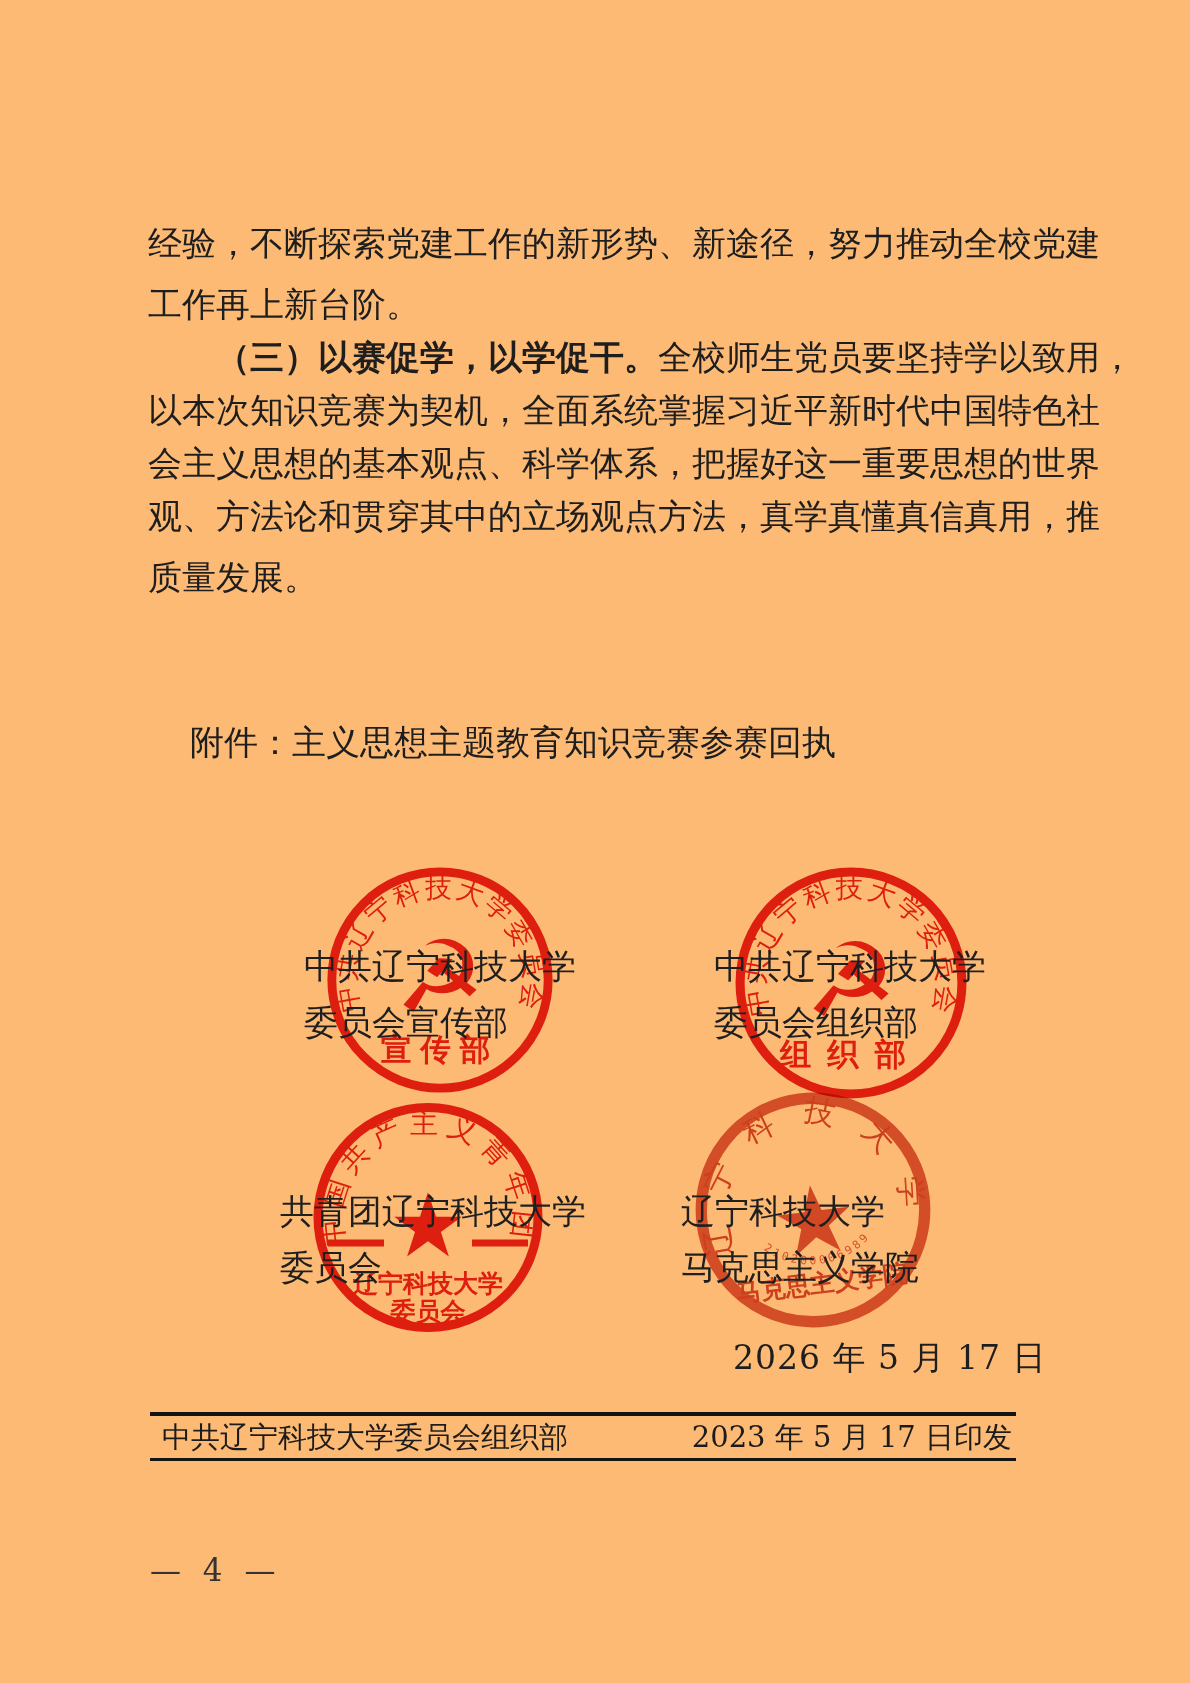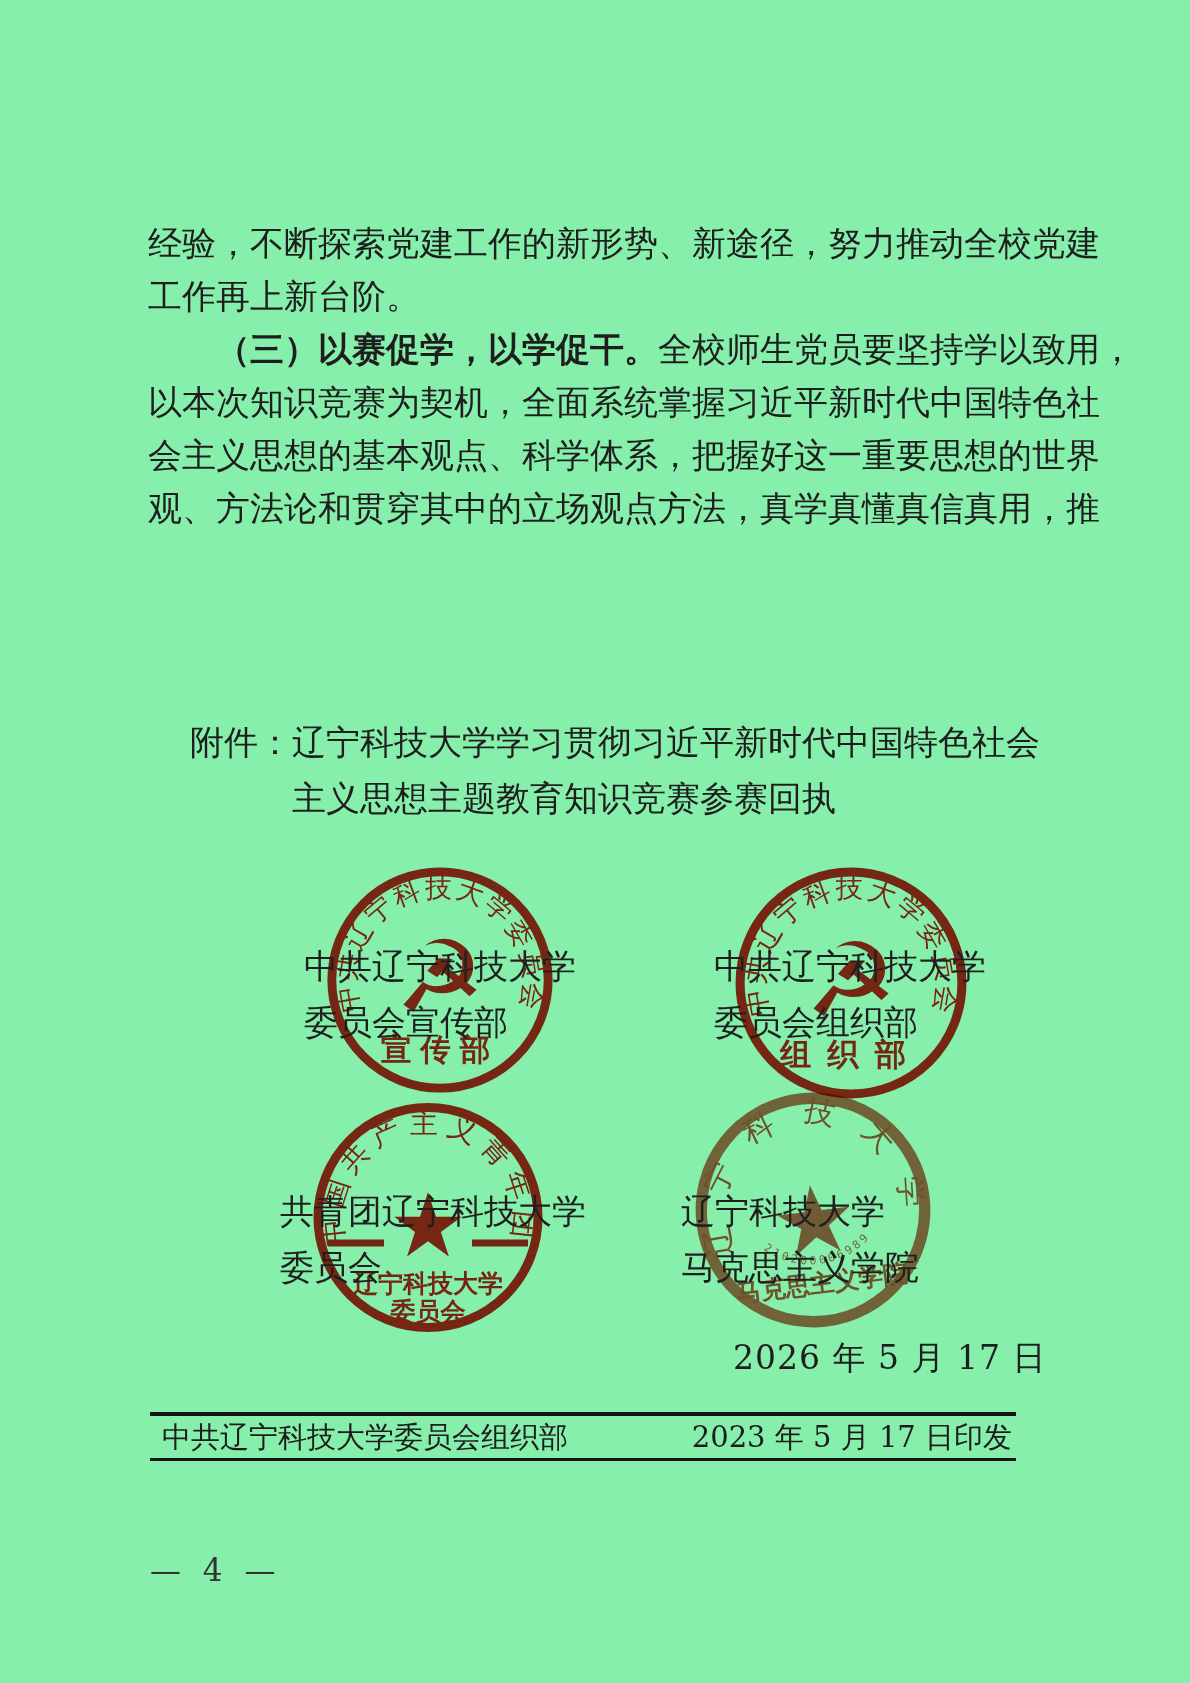--- a/index.html
+++ b/index.html
@@ -1,26 +1,26 @@
 <!DOCTYPE html>
 <html><head>
 <meta charset="utf-8">
 <style>
   html,body{margin:0;padding:0;background:#ffffff;}
   .page{
-    position:relative; width:1190px; height:1683px; background:#86efac;
+    position:relative; width:1190px; height:1683px; background:#fdba74;
     font-family:"DejaVu Serif", serif; color:#222; overflow:hidden;
   }
   
   .bodytext{
     position:absolute; left:148px; top:217px; width:889px;
     font-size:34px; line-height:53px; color:#1e1e1e;
   }
   .line{ height:53px; text-align:justify; text-align-last:justify; white-space:nowrap;}
-  .line.open{ text-align:left; text-align-last:left; }
+  .line.open{ text-align:left; text-align-last:left;margin-top:8px; }
   .line.indent{ text-indent:68px; }
   .lead-bold{ font-family:"DejaVu Sans", sans-serif; font-weight:bold; }
   
   .attachment{
     position:absolute; left:190px; top:714px; display:flex;
     font-size:34px; line-height:56px; color:#1e1e1e;
   }
   .attachment .label{ white-space:nowrap; }
   .attachment .content div{ white-space:nowrap; }
   
@@ -56,26 +56,26 @@
 
 <div class="page">
 
   <div class="bodytext">
     <div class="line">经验，不断探索党建工作的新形势、新途径，努力推动全校党建</div>
     <div class="line open">工作再上新台阶。</div>
     <div class="line indent"><span class="lead-bold">（三）以赛促学，以学促干。</span><span>全校师生党员要坚持学以致用，</span></div>
     <div class="line">以本次知识竞赛为契机，全面系统掌握习近平新时代中国特色社</div>
     <div class="line">会主义思想的基本观点、科学体系，把握好这一重要思想的世界</div>
     <div class="line">观、方法论和贯穿其中的立场观点方法，真学真懂真信真用，推</div>
+    <div class="line open">质量发展。</div>
   </div>
 
   <div class="attachment">
     <div class="label">附件：</div>
     <div class="content">
-      <div>辽宁科技大学学习贯彻习近平新时代中国特色社会</div>
       <div>主义思想主题教育知识竞赛参赛回执</div>
     </div>
   </div>
 
   <div class="seal" style="left:322px; top:862px; width:236px; height:236px;">
     <svg viewBox="0 0 240 240">
       <defs>
           <path id="arcTL" d="M 39,150 A 86,86 0 1 1 201,150"></path>
         </defs>
       <circle cx="120" cy="120" r="110" fill="none" stroke="#e0291d" stroke-width="9"></circle>

